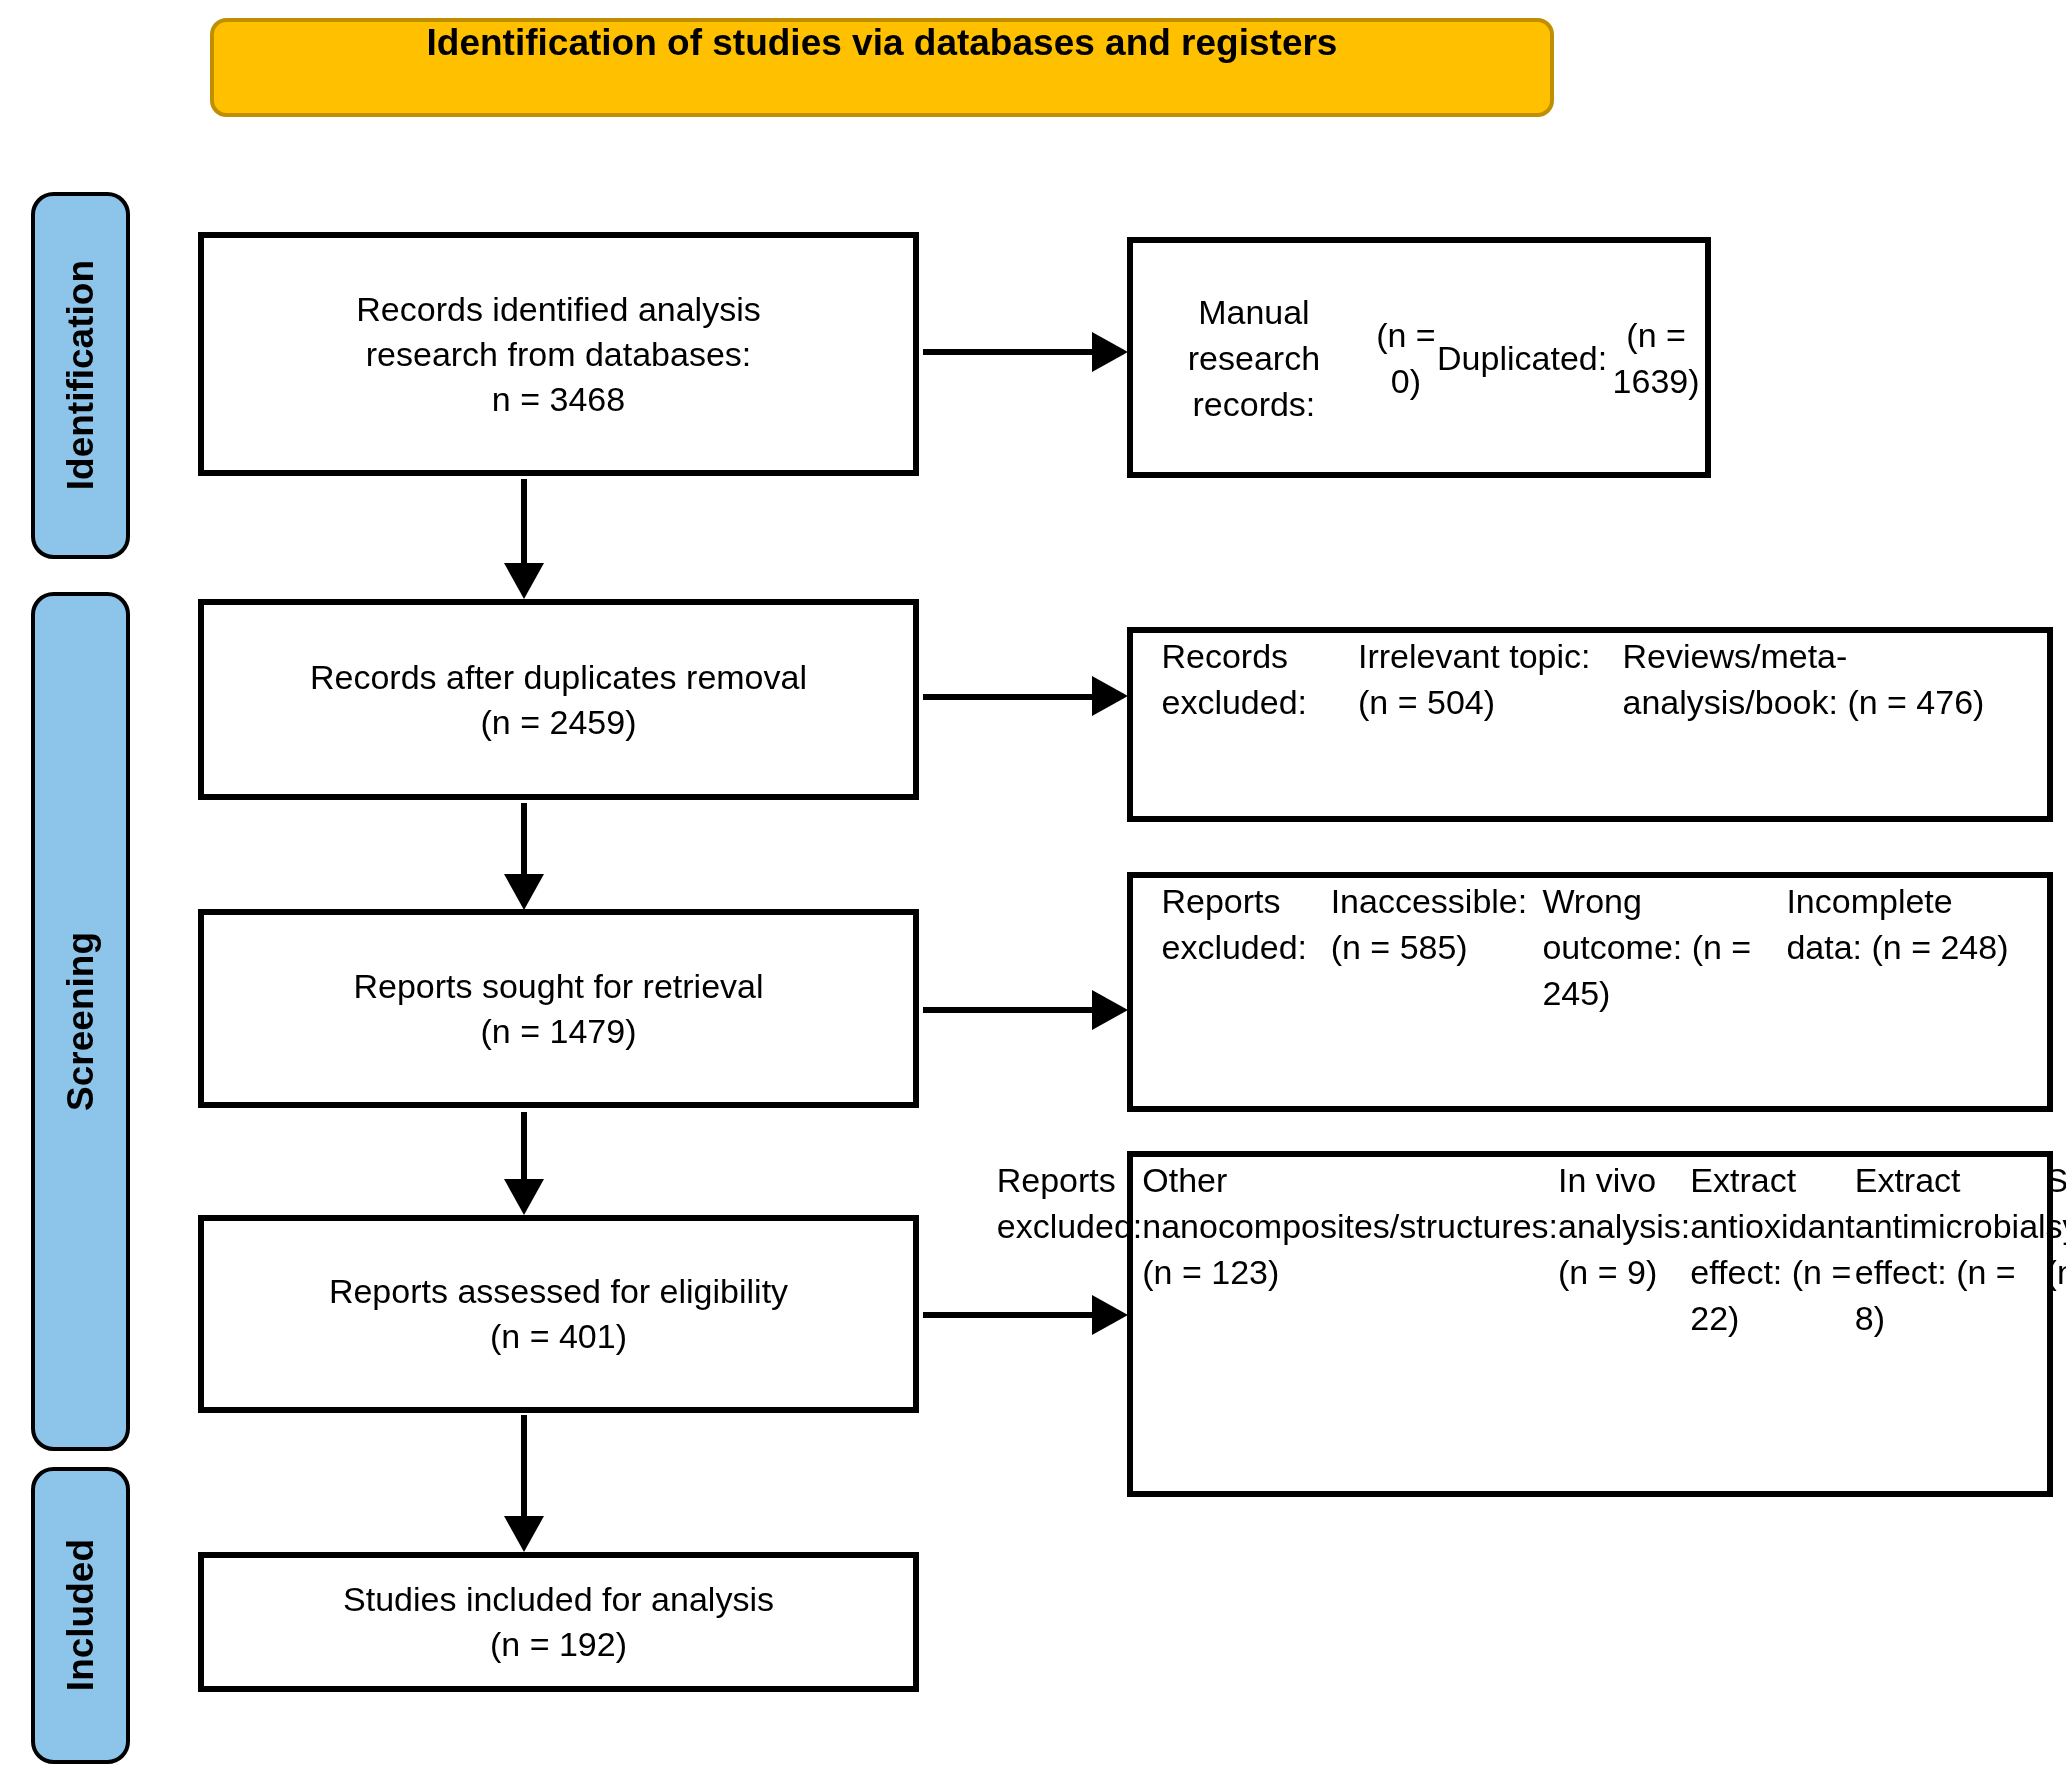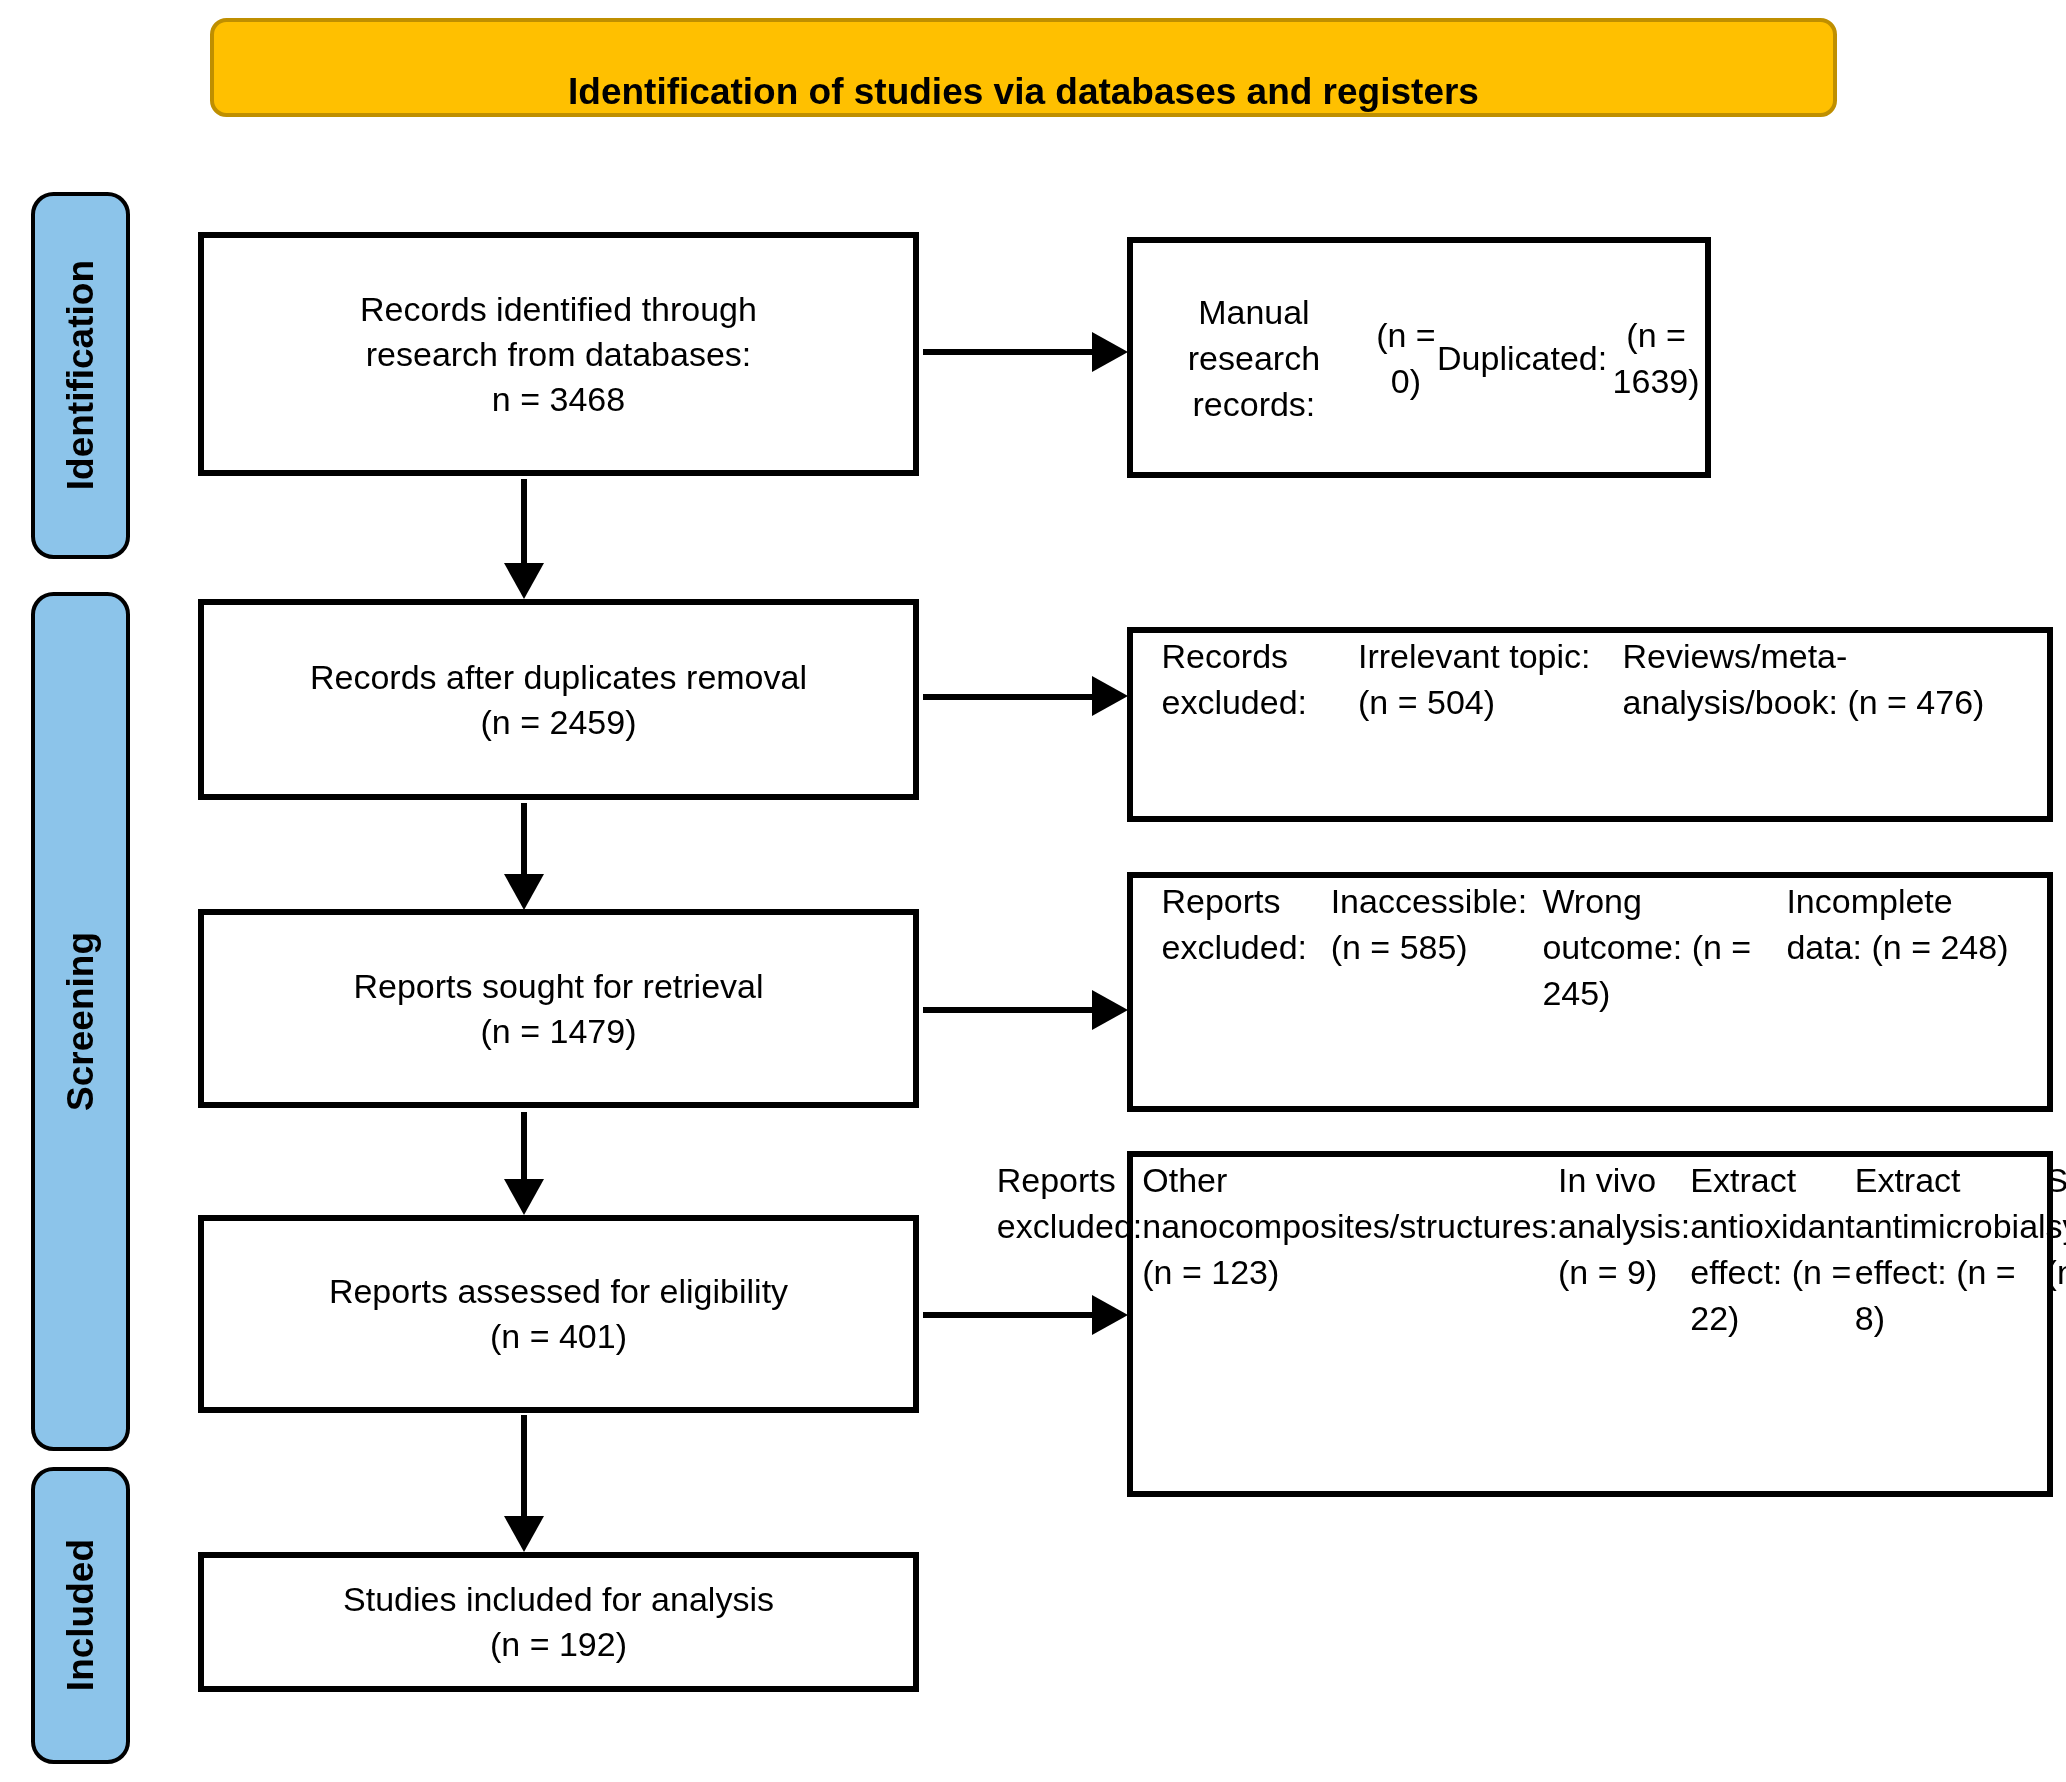--- a/index.html
+++ b/index.html
@@ -3,23 +3,23 @@
 <meta charset="utf-8">
 <style>
   html,body{margin:0;padding:0;}
   body{
     width:2066px;height:1782px;position:relative;background:#ffffff;
     font-family:"Liberation Sans", sans-serif;color:#000;
     overflow:hidden;
   }
   
   .banner{
-    position:absolute;left:210px;top:18px;width:1627px;height:99px;
+    position:absolute;left:210px;top:18px;width:1344px;height:99px;
     box-sizing:border-box;border:4.5px solid #BF8F00;border-radius:16.5px;
-    background:#FFC000;display:flex;align-items:flex-end;justify-content:center;
+    background:#FFC000;display:flex;align-items:flex-start;justify-content:center;
     font-size:37px;font-weight:bold;text-align:center;
   }
   
   .stage{
     position:absolute;left:31px;width:99px;box-sizing:border-box;
     border:4.5px solid #000;border-radius:22.5px;background:#8CC4EA;
     display:flex;align-items:center;justify-content:center;
   }
   .stage span{
     writing-mode:vertical-rl;transform:rotate(180deg);
@@ -96,21 +96,21 @@
   <span>Identification</span>
 </div>
 <div class="stage" id="stage-screening" style="background: rgb(140, 196, 234);">
   <span>Screening</span>
 </div>
 <div class="stage" id="stage-included" style="background: rgb(140, 196, 234);">
   <span>Included</span>
 </div>
 
 <div class="flowbox" id="box-records-identified">
-  <div>Records identified through</div>
+  <div>Records identified analysis</div>
   <div>research from databases:</div>
   <div>n = 3468</div>
 </div>
 <div class="flowbox" id="box-after-duplicates">
   <div>Records after duplicates removal</div>
   <div>(n = 2459)</div>
 </div>
 <div class="flowbox" id="box-sought-retrieval">
   <div>Reports sought for retrieval</div>
   <div>(n = 1479)</div>

